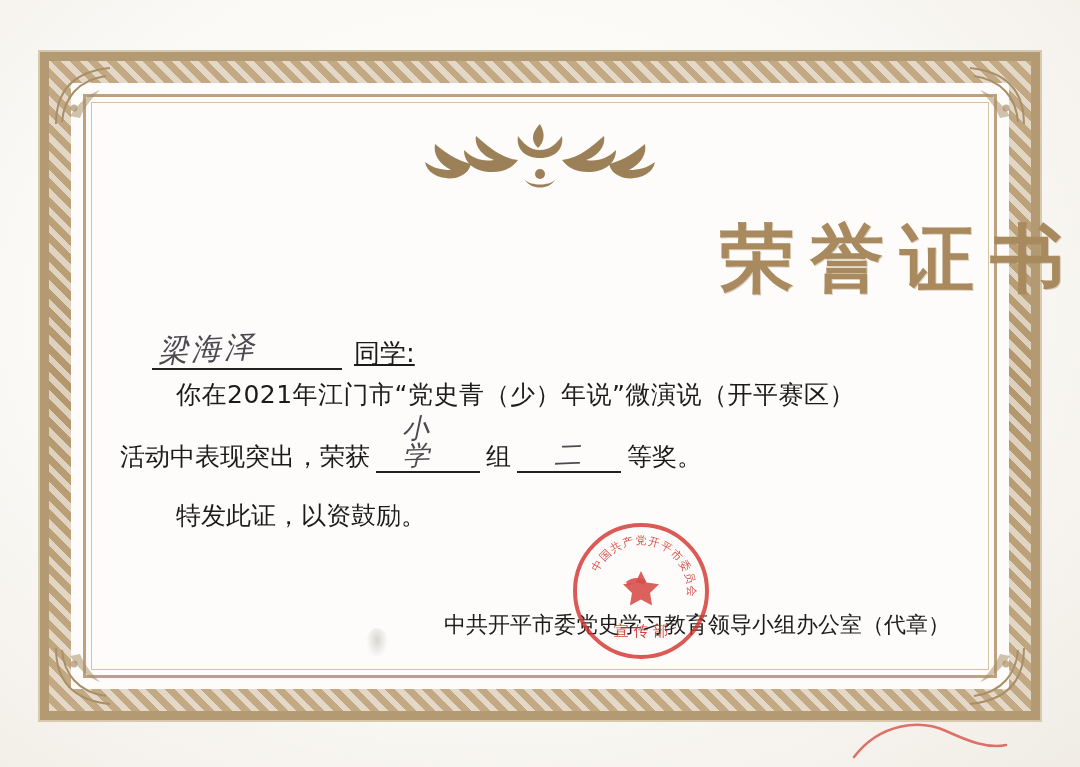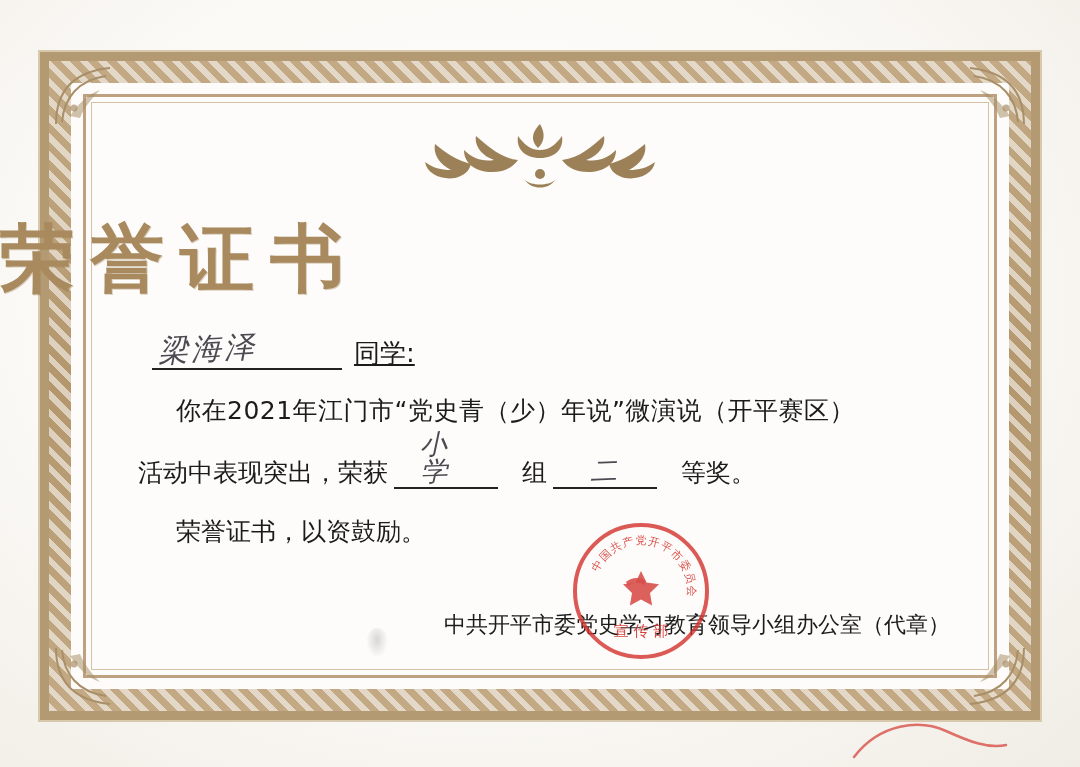--- a/index.html
+++ b/index.html
@@ -108,21 +108,21 @@
     color: #9c8158;
   }
   .ornament svg { width: 100%; height: 100%; display: block; }
 
   
   .title {
     position: absolute;
     left: 0;
     right: 0;
     top: 210px;
-    text-align: left;
+    text-align: right;
     font-family: "DejaVu Serif", "Liberation Serif", serif;
     font-size: 74px;
     font-weight: 700;
     letter-spacing: 16px;
     color: #a88a5e;
     text-shadow: 1px 1px 0 rgba(160,130,90,0.35);
   }
 
   
   .body-text {
@@ -161,33 +161,33 @@
     transform: rotate(-3deg);
     opacity: 0.85;
   }
   .salutation-word {
     font-size: 26px;
     padding-bottom: 4px;
     text-decoration: underline;
   }
 
   .line-1 {
-    margin-top: 28px;
+    margin-top: 12px;
     padding-left: 56px;
     font-size: 25px;
     letter-spacing: 0.5px;
   }
 
   .line-2 {
     margin-top: 26px;
     display: flex;
     align-items: flex-end;
     padding-left: 0;
   }
-  .line-2 .seg { padding-bottom: 4px; margin-left: 18px; }
+  .line-2 .seg { padding-bottom: 4px; }
   .blank-sm {
     position: relative;
     width: 104px;
     height: 38px;
     border-bottom: 2px solid #222;
     margin: 0 6px;
   }
   .blank-sm .handwriting {
     left: 50%;
     transform: translateX(-50%) rotate(-2deg);
@@ -322,21 +322,21 @@
       <span class="blank-sm">
         <span class="handwriting">小学</span>
       </span>
       <span class="seg">组</span>
       <span class="blank-sm">
         <span class="handwriting">二</span>
       </span>
       <span class="seg">等奖。</span>
     </div>
 
-    <div class="line-3">荣誉证书，以资鼓励。</div>
+    <div class="line-3">特发此证，以资鼓励。</div>
   </div>
 
   <div class="sign-block">
     <div>中共开平市委党史学习教育领导小组办公室（代章）</div>
   </div>
 
   <div class="seal">
     <svg viewBox="0 0 150 150">
       <g opacity="0.8" fill="none" stroke="#d2312c" stroke-width="4">
         <circle cx="75" cy="75" r="66"></circle>

